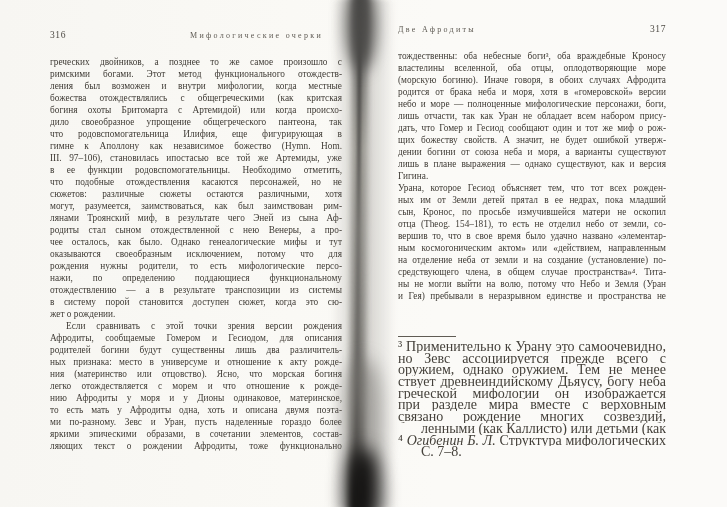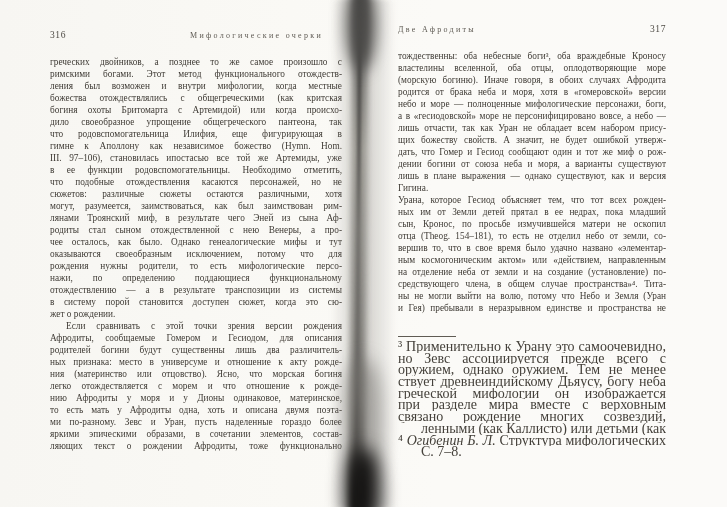--- a/index.html
+++ b/index.html
@@ -140,24 +140,23 @@
     <div class="page-header">
       <span class="running">Две Афродиты</span>
       <span class="pagenum">317</span>
     </div>
     <div class="body-text">
         <div class="line">тождественны: оба небесные боги³, оба враждебные Кроносу</div>
         <div class="line">властелины вселенной, оба отцы, оплодотворяющие море</div>
         <div class="line">(морскую богиню). Иначе говоря, в обоих случаях Афродита</div>
         <div class="line">родится от брака неба и моря, хотя в «гомеровской» версии</div>
         <div class="line">небо и море — полноценные мифологические персонажи, боги,</div>
-        <div class="line">а в «гесиодовской» море не персонифицировано вовсе, а небо —</div>
         <div class="line">лишь отчасти, так как Уран не обладает всем набором прису-</div>
+        <div class="line">дать, что Гомер и Гесиод сообщают один и тот же миф о рож-</div>
         <div class="line">щих божеству свойств. А значит, не будет ошибкой утверж-</div>
-        <div class="line">дать, что Гомер и Гесиод сообщают один и тот же миф о рож-</div>
         <div class="line">дении богини от союза неба и моря, а варианты существуют</div>
         <div class="line">лишь в плане выражения — однако существуют, как и версия</div>
         <div class="line end">Гигина.</div>
         <div class="line">Урана, которое Гесиод объясняет тем, что тот всех рожден-</div>
         <div class="line">ных им от Земли детей прятал в ее недрах, пока младший</div>
         <div class="line">сын, Кронос, по просьбе измучившейся матери не оскопил</div>
         <div class="line">отца (Theog. 154–181), то есть не отделил небо от земли, со-</div>
         <div class="line">вершив то, что в свое время было удачно названо «элементар-</div>
         <div class="line">ным космогоническим актом» или «действием, направленным</div>
         <div class="line">на отделение неба от земли и на создание (установление) по-</div>

